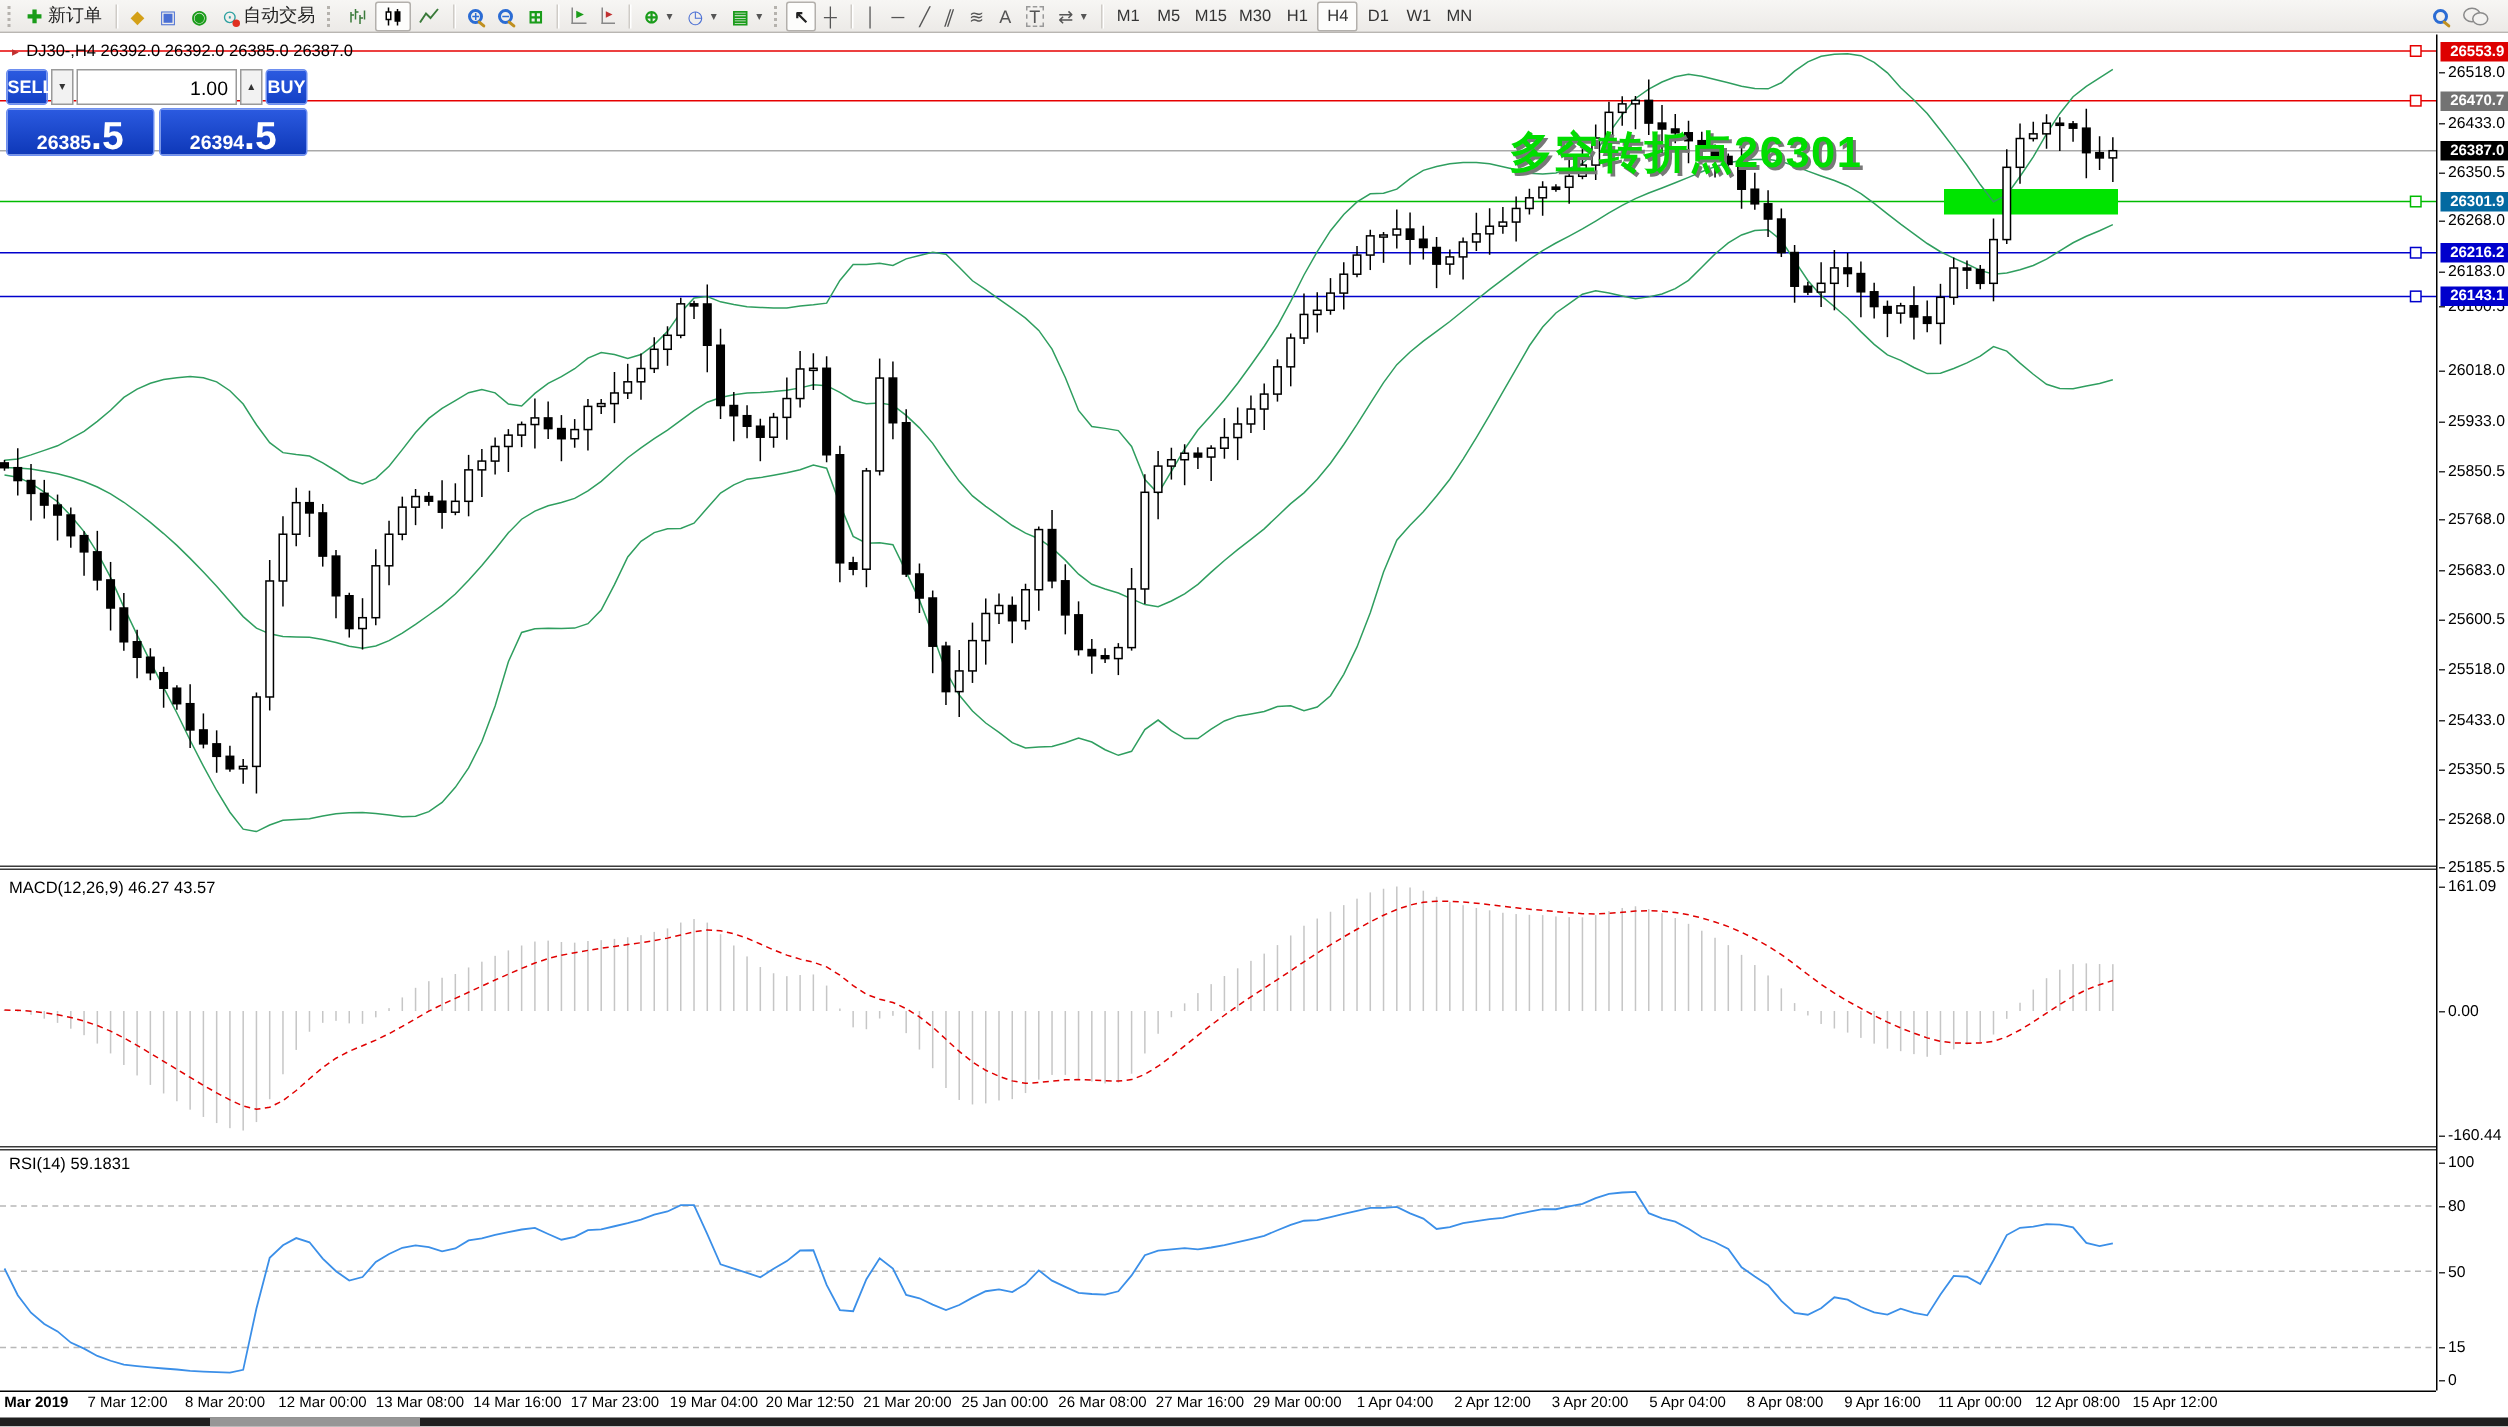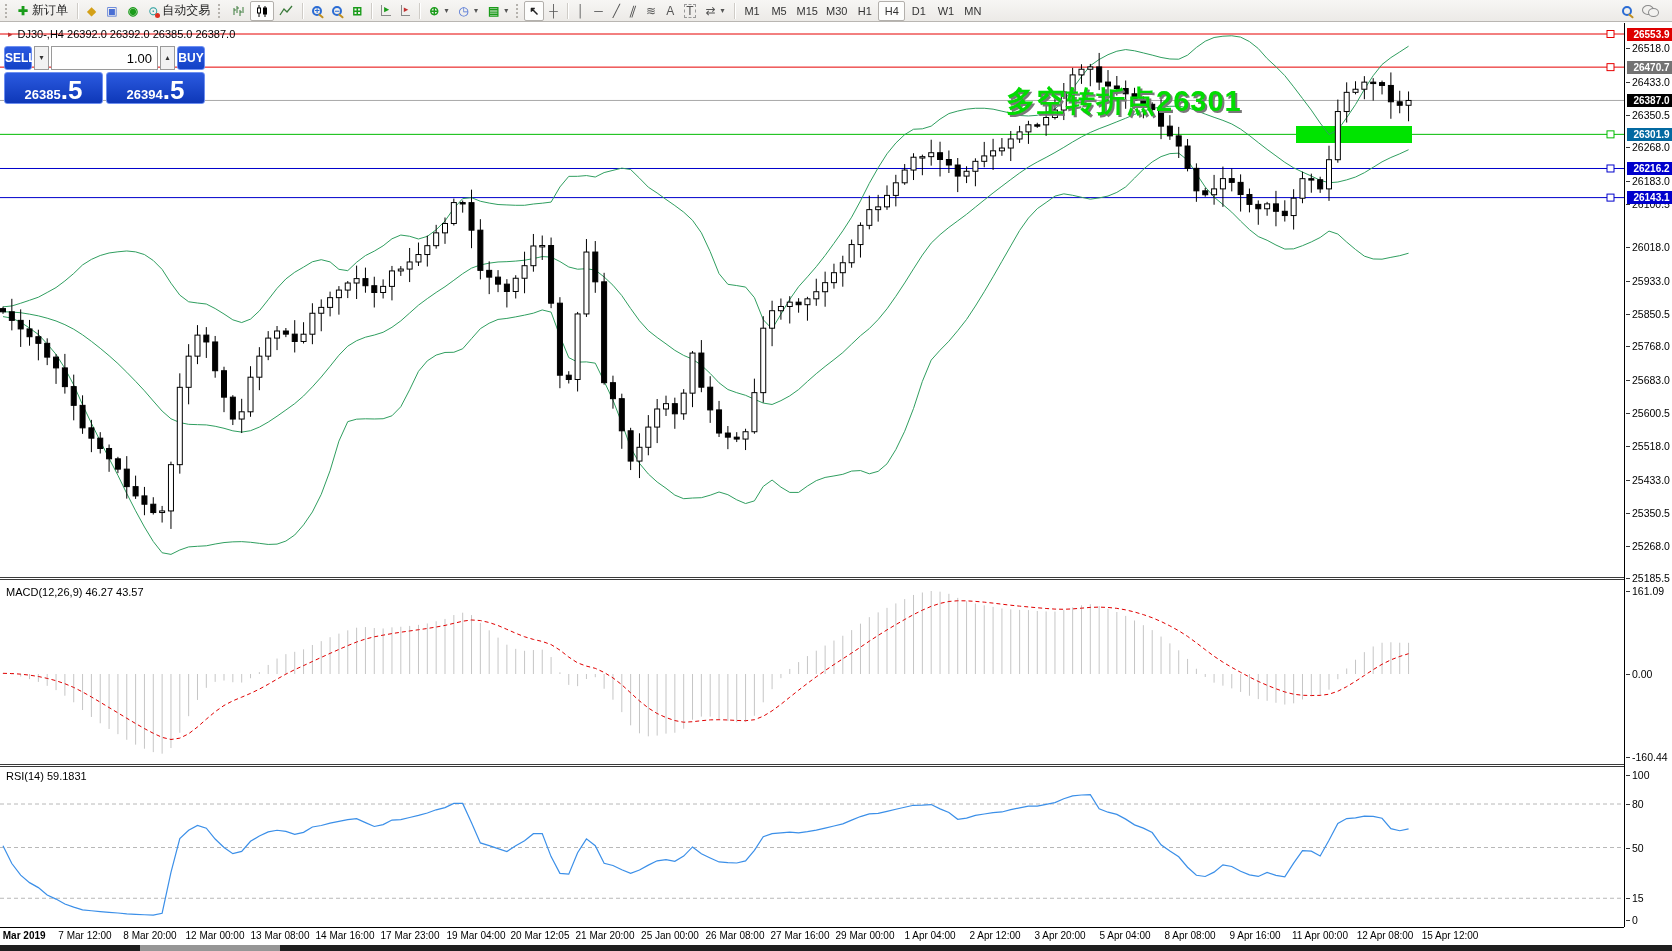--- a/index.html
+++ b/index.html
@@ -772,21 +772,21 @@
   </div>
 <div id="time-axis">
     <div class="tlabel bold" style="left: 20px;">6 Mar 2019</div>
     <div class="tlabel" style="left: 85px;">7 Mar 12:00</div>
     <div class="tlabel" style="left: 150px;">8 Mar 20:00</div>
     <div class="tlabel" style="left: 215px;">12 Mar 00:00</div>
     <div class="tlabel" style="left: 280px;">13 Mar 08:00</div>
     <div class="tlabel" style="left: 345px;">14 Mar 16:00</div>
     <div class="tlabel" style="left: 410px;">17 Mar 23:00</div>
     <div class="tlabel" style="left: 476px;">19 Mar 04:00</div>
-    <div class="tlabel" style="left: 540px;">20 Mar 12:05</div>
+    <div class="tlabel" style="left: 540px;">20 Mar 12:50</div>
     <div class="tlabel" style="left: 605px;">21 Mar 20:00</div>
     <div class="tlabel" style="left: 670px;">25 Jan 00:00</div>
     <div class="tlabel" style="left: 735px;">26 Mar 08:00</div>
     <div class="tlabel" style="left: 800px;">27 Mar 16:00</div>
     <div class="tlabel" style="left: 865px;">29 Mar 00:00</div>
     <div class="tlabel" style="left: 930px;">1 Apr 04:00</div>
     <div class="tlabel" style="left: 995px;">2 Apr 12:00</div>
     <div class="tlabel" style="left: 1060px;">3 Apr 20:00</div>
     <div class="tlabel" style="left: 1125px;">5 Apr 04:00</div>
     <div class="tlabel" style="left: 1190px;">8 Apr 08:00</div>

